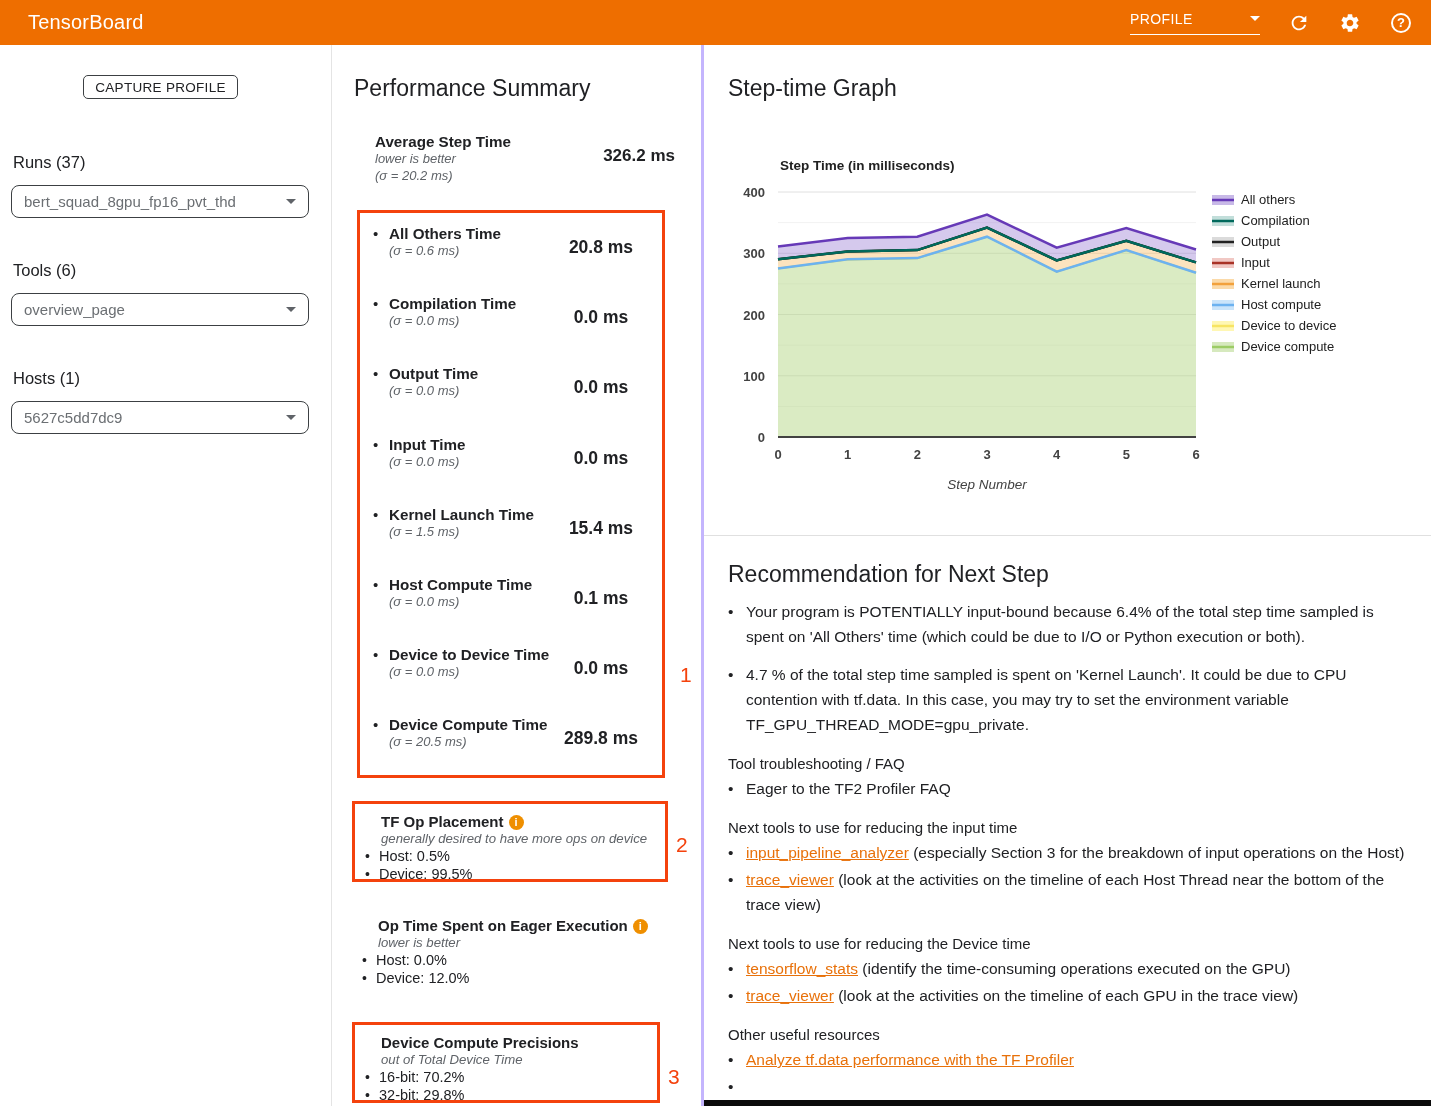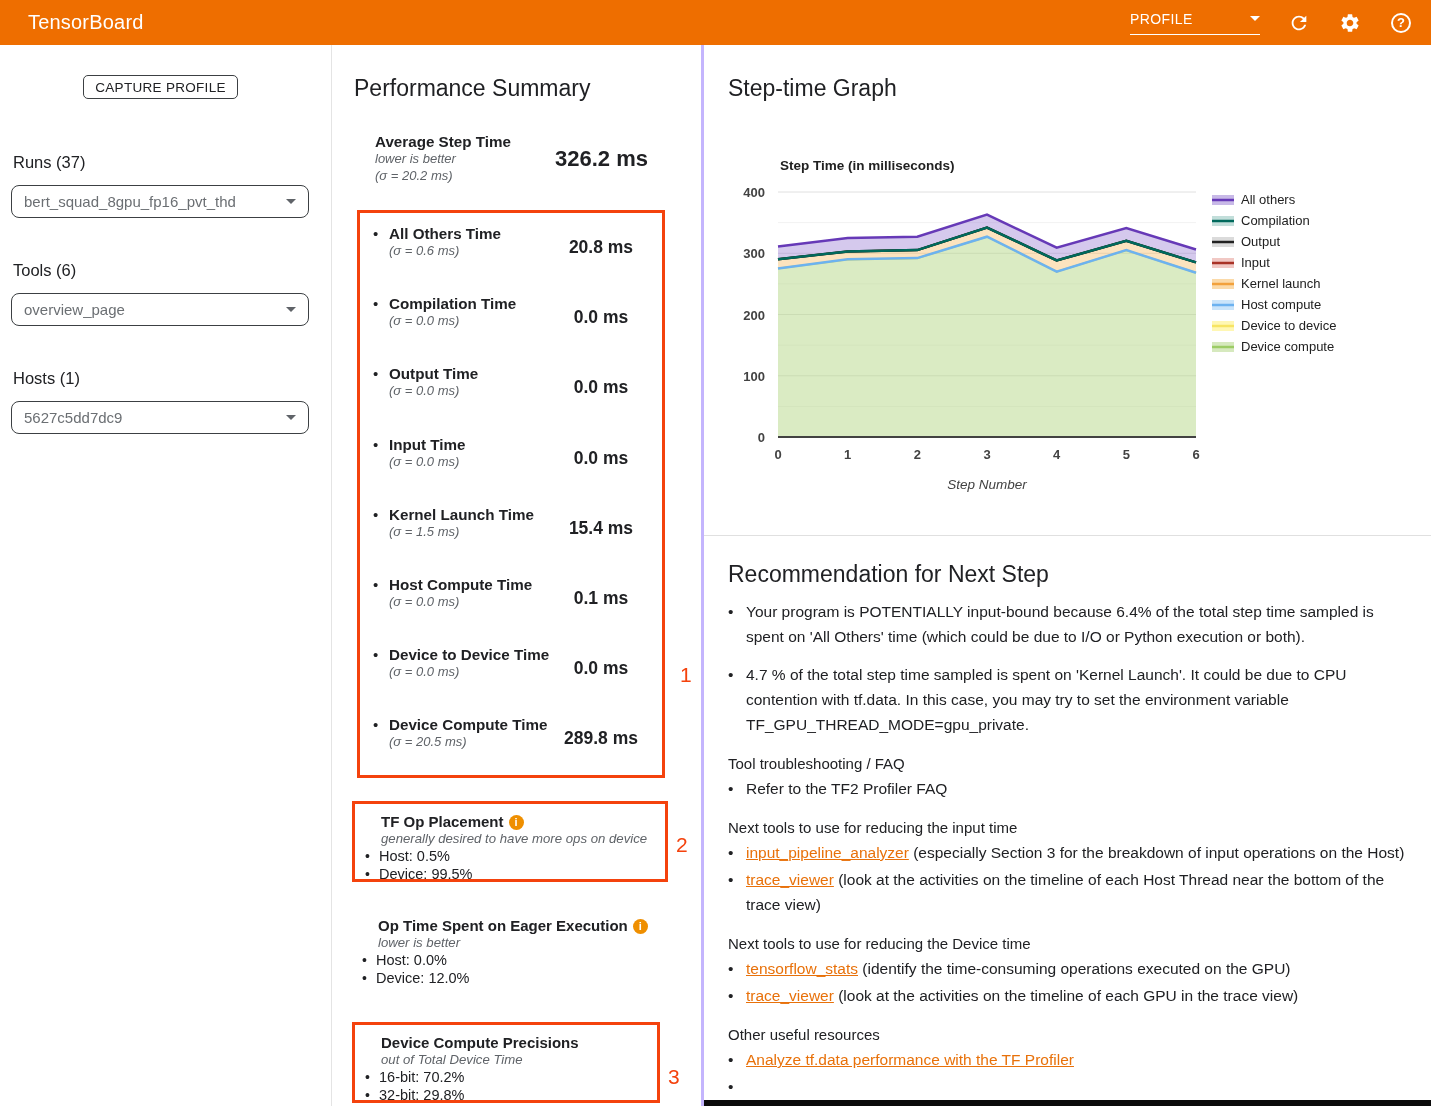--- a/index.html
+++ b/index.html
@@ -33,22 +33,22 @@
   .caret-g { width:0; height:0; border-left:5px solid transparent; border-right:5px solid transparent;
              border-top:5px solid #5f6368; }
 
   
   .panel-mid { position:absolute; left:331px; top:45px; width:373px; height:1061px;
                border-left:1px solid #e4e4e4; border-right:3px solid #c4b5fd; }
   .mid-title { position:absolute; left:22px; top:30px; font-size:23px; color:#202124; }
   .avg-row { position:absolute; left:43px; top:88px; width:290px; }
   .p-label { font-weight:bold; font-size:15.2px; color:#202124; }
   .p-sub { font-style:italic; font-size:13px; color:#5f6368; line-height:17px; }
-  .avg-value { position:absolute; right:-10px; top:13px; width:120px; text-align:left;
-               font-weight:bold; font-size:22px; color:#202124; }
+  .avg-value { position:absolute; right:-10px; top:13px; width:120px; text-align:right;
+               font-weight:bold; font-size:17px; color:#202124; }
   .redbox { position:absolute; border:3px solid #f4420d; }
   .box1 { left:25px; top:165px; width:308px; height:568px; }
   .perf-item { height:70.2px; padding-top:12px; position:relative; display:flex; }
   .perf-item .blt { width:16px; margin-left:13px; font-size:15px; color:#202124; }
   .perf-item .pv { position:absolute; right:2px; top:24px; width:118px; text-align:center;
                    font-weight:bold; font-size:17.5px; color:#202124; }
   .box2 { left:20px; top:756px; width:316px; height:81px; }
   .box3 { left:20px; top:977px; width:308px; height:81px; }
   .pbox-title { margin:9px 0 0 26px; font-weight:bold; font-size:15px; color:#202124; }
   .pbox-sub { margin:1px 0 0 26px; font-style:italic; font-size:13.2px; color:#5f6368; }
@@ -339,21 +339,21 @@
           <span class="blt">•</span>
           <span>Your program is POTENTIALLY input-bound because 6.4% of the total step time sampled is spent on 'All Others' time (which could be due to I/O or Python execution or both).</span>
         </div>
         <div class="reco-row">
           <span class="blt">•</span>
           <span>4.7 % of the total step time sampled is spent on 'Kernel Launch'. It could be due to CPU contention with tf.data. In this case, you may try to set the environment variable TF_GPU_THREAD_MODE=gpu_private.</span>
         </div>
         <div class="sec-head">Tool troubleshooting / FAQ</div>
         <div class="reco-row tight">
           <span class="blt">•</span>
-          <span>Refer to the TF2 Profiler FAQ</span>
+          <span>Eager to the TF2 Profiler FAQ</span>
         </div>
         <div class="sec-head">Next tools to use for reducing the input time</div>
         <div class="reco-row tight">
           <span class="blt">•</span>
           <span><span class="lnk">input_pipeline_analyzer</span> (especially Section 3 for the breakdown of input operations on the Host)</span>
         </div>
         <div class="reco-row tight">
           <span class="blt">•</span>
           <span><span class="lnk">trace_viewer</span> (look at the activities on the timeline of each Host Thread near the bottom of the trace view)</span>
         </div>

